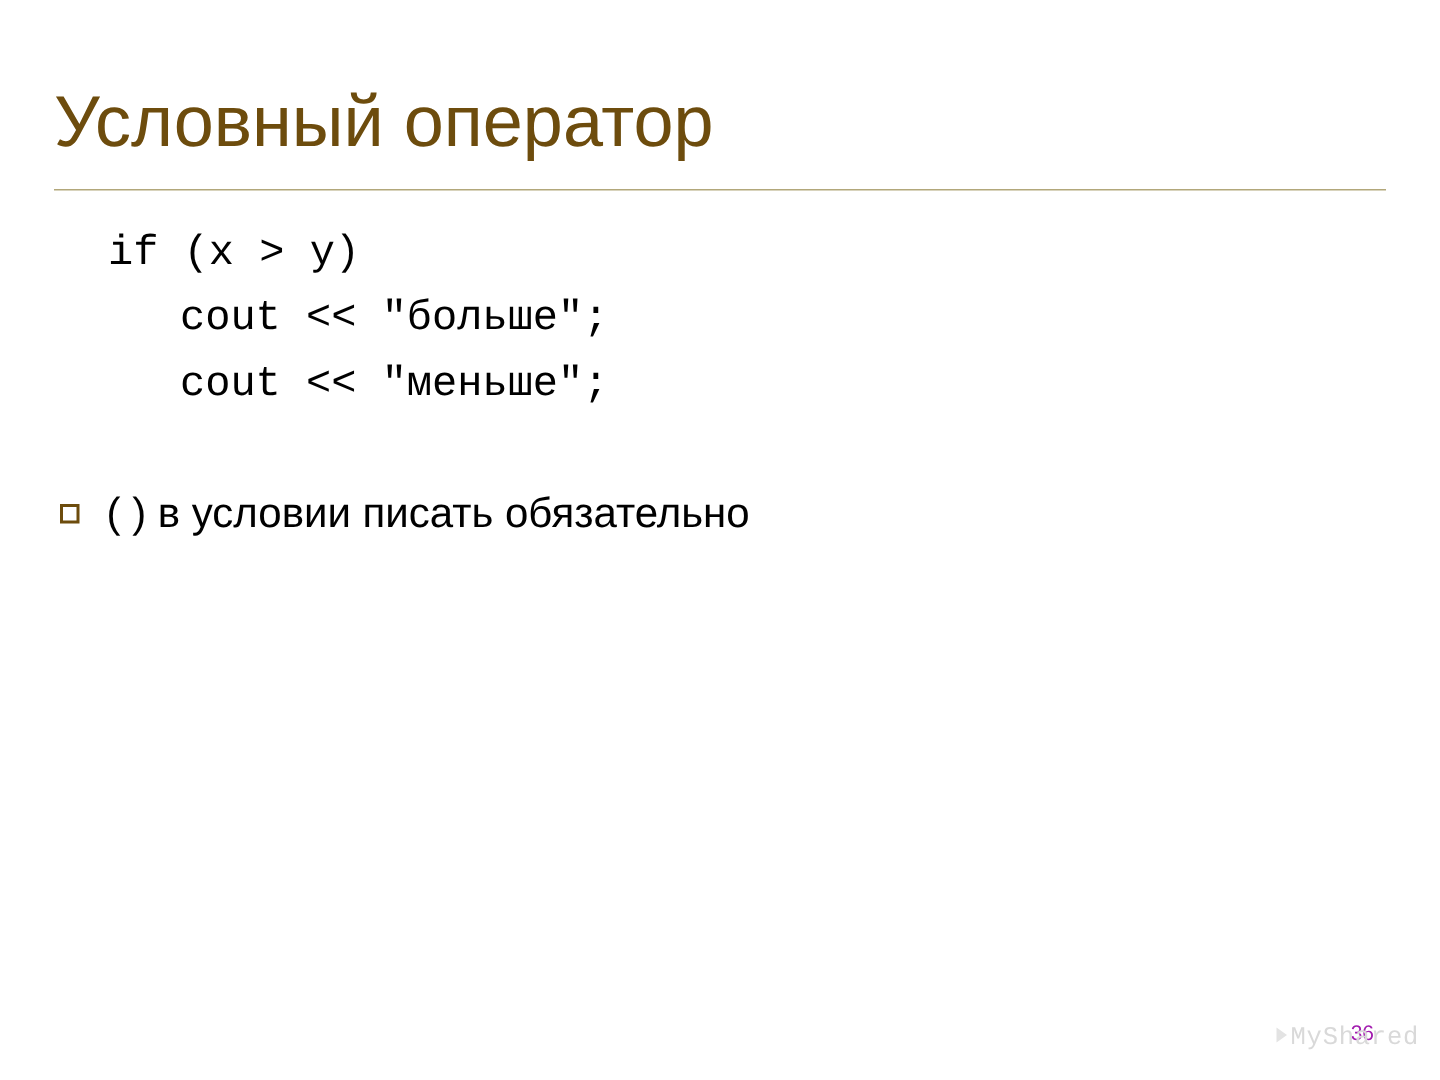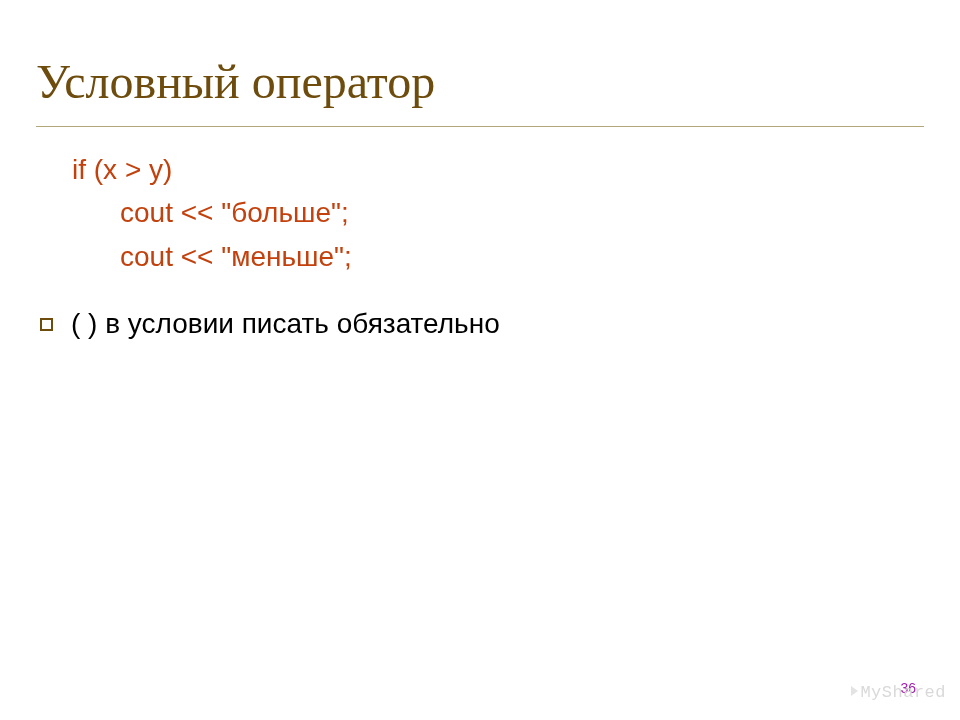--- a/index.html
+++ b/index.html
@@ -13,21 +13,21 @@
     overflow: hidden;
     position: relative;
   }
   .slide {
     width: 960px;
     height: 720px;
     position: relative;
     box-sizing: border-box;
   }
   .title {
-    font-family: Liberation Serif, serif;
+    font-family: Liberation Sans, sans-serif;
     font-size: 48px;
     font-weight: 400;
     color: #6d4c0d;
     position: absolute;
     left: 36px;
     top: 54px;
     letter-spacing: 0px;
   }
   .title-rule {
     position: absolute;
@@ -37,32 +37,32 @@
     height: 0;
     border-top: 1px solid #b2a77a;
   }
   .body {
     position: absolute;
     left: 40px;
     top: 148px;
     width: 880px;
   }
   .code-line {
-    font-family: Liberation Sans, sans-serif;
+    font-family: Liberation Mono, monospace;
     font-size: 28px;
-    color: #c2410c;
+    color: #000000;
     line-height: 1.55;
     white-space: pre;
   }
   .indent1 { padding-left: 32px; }
   .indent2 { padding-left: 80px; }
   .note-row {
     display: flex;
     align-items: flex-start;
-    margin-top: 26px;
+    margin-top: 44px;
   }
   .bullet-square {
     width: 13px;
     height: 13px;
     border: 2px solid #6d4c0d;
     box-sizing: border-box;
     margin-top: 14px;
     margin-right: 18px;
     flex: 0 0 auto;
   }

